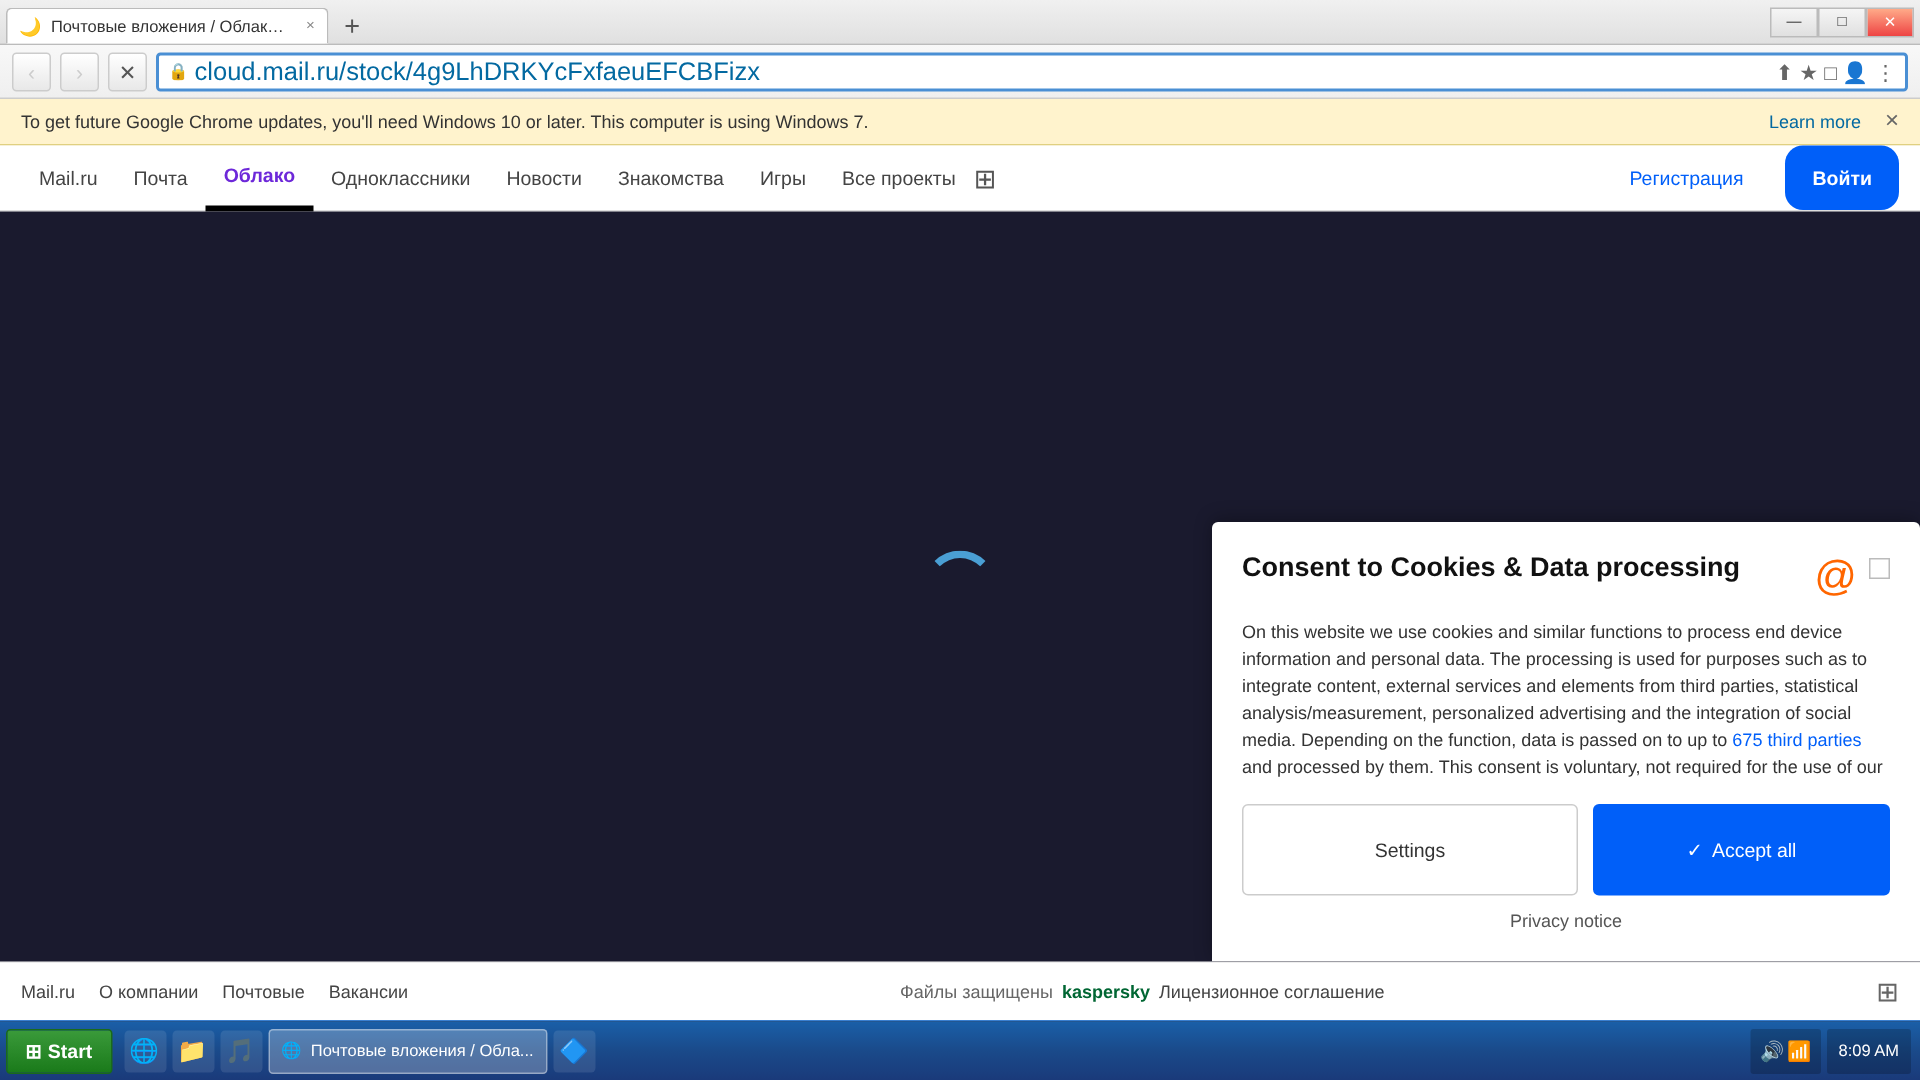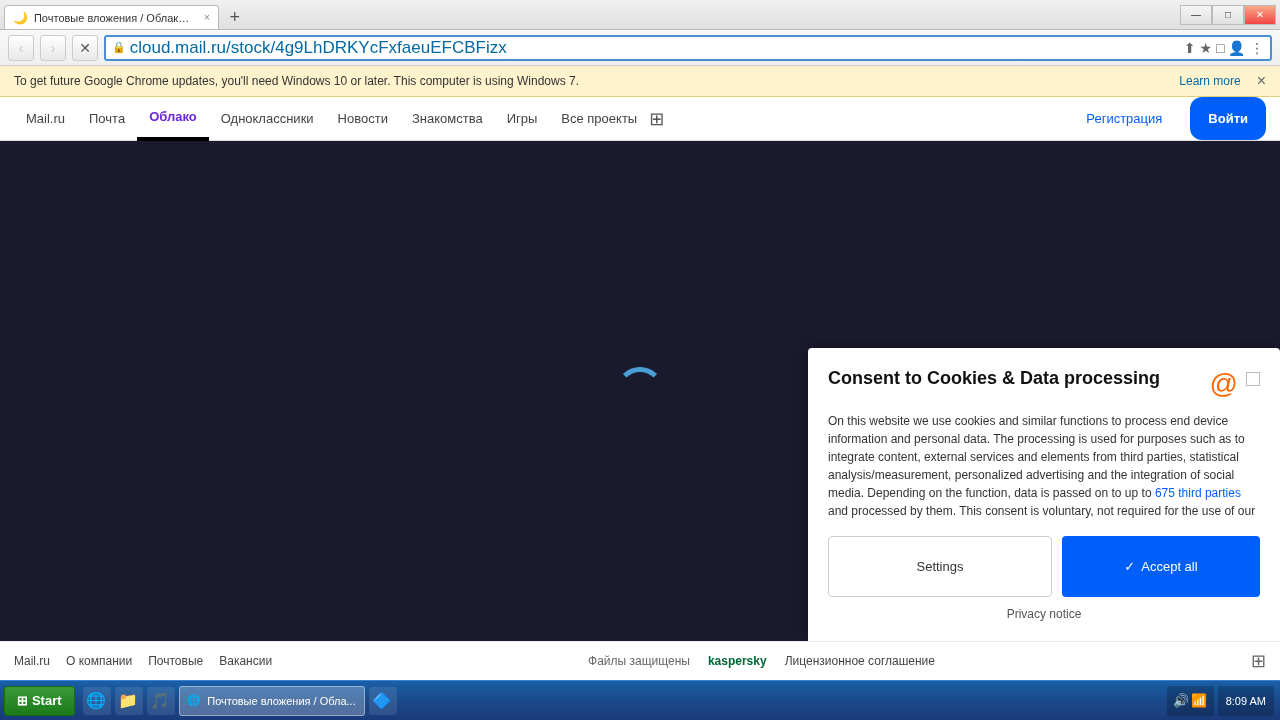--- a/index.html
+++ b/index.html
@@ -381,21 +381,21 @@
       border-top: 1px solid #eee;
       padding: 8px 14px;
       display: flex;
       align-items: center;
       gap: 0;
       font-size: 12px;
       color: #666;
     }
     .footer-left { display: flex; gap: 16px; }
     .footer-link { color: #444; cursor: pointer; text-decoration: none; }
-    .footer-mid { flex: 1; text-align: center; display: flex; align-items: center; justify-content: center; gap: 18px; }
+    .footer-mid { flex: 1; text-align: center; display: flex; align-items: center; justify-content: center; gap: 6px; }
     .footer-kaspersky { color: #006633; font-weight: bold; cursor: pointer; }
     .footer-right { display: flex; gap: 16px; align-items: center; }
     .footer-qr { font-size: 18px; }
   </style>
 </head>
 <body>
 
 <div class="browser">
 
   <div class="title-bar">

